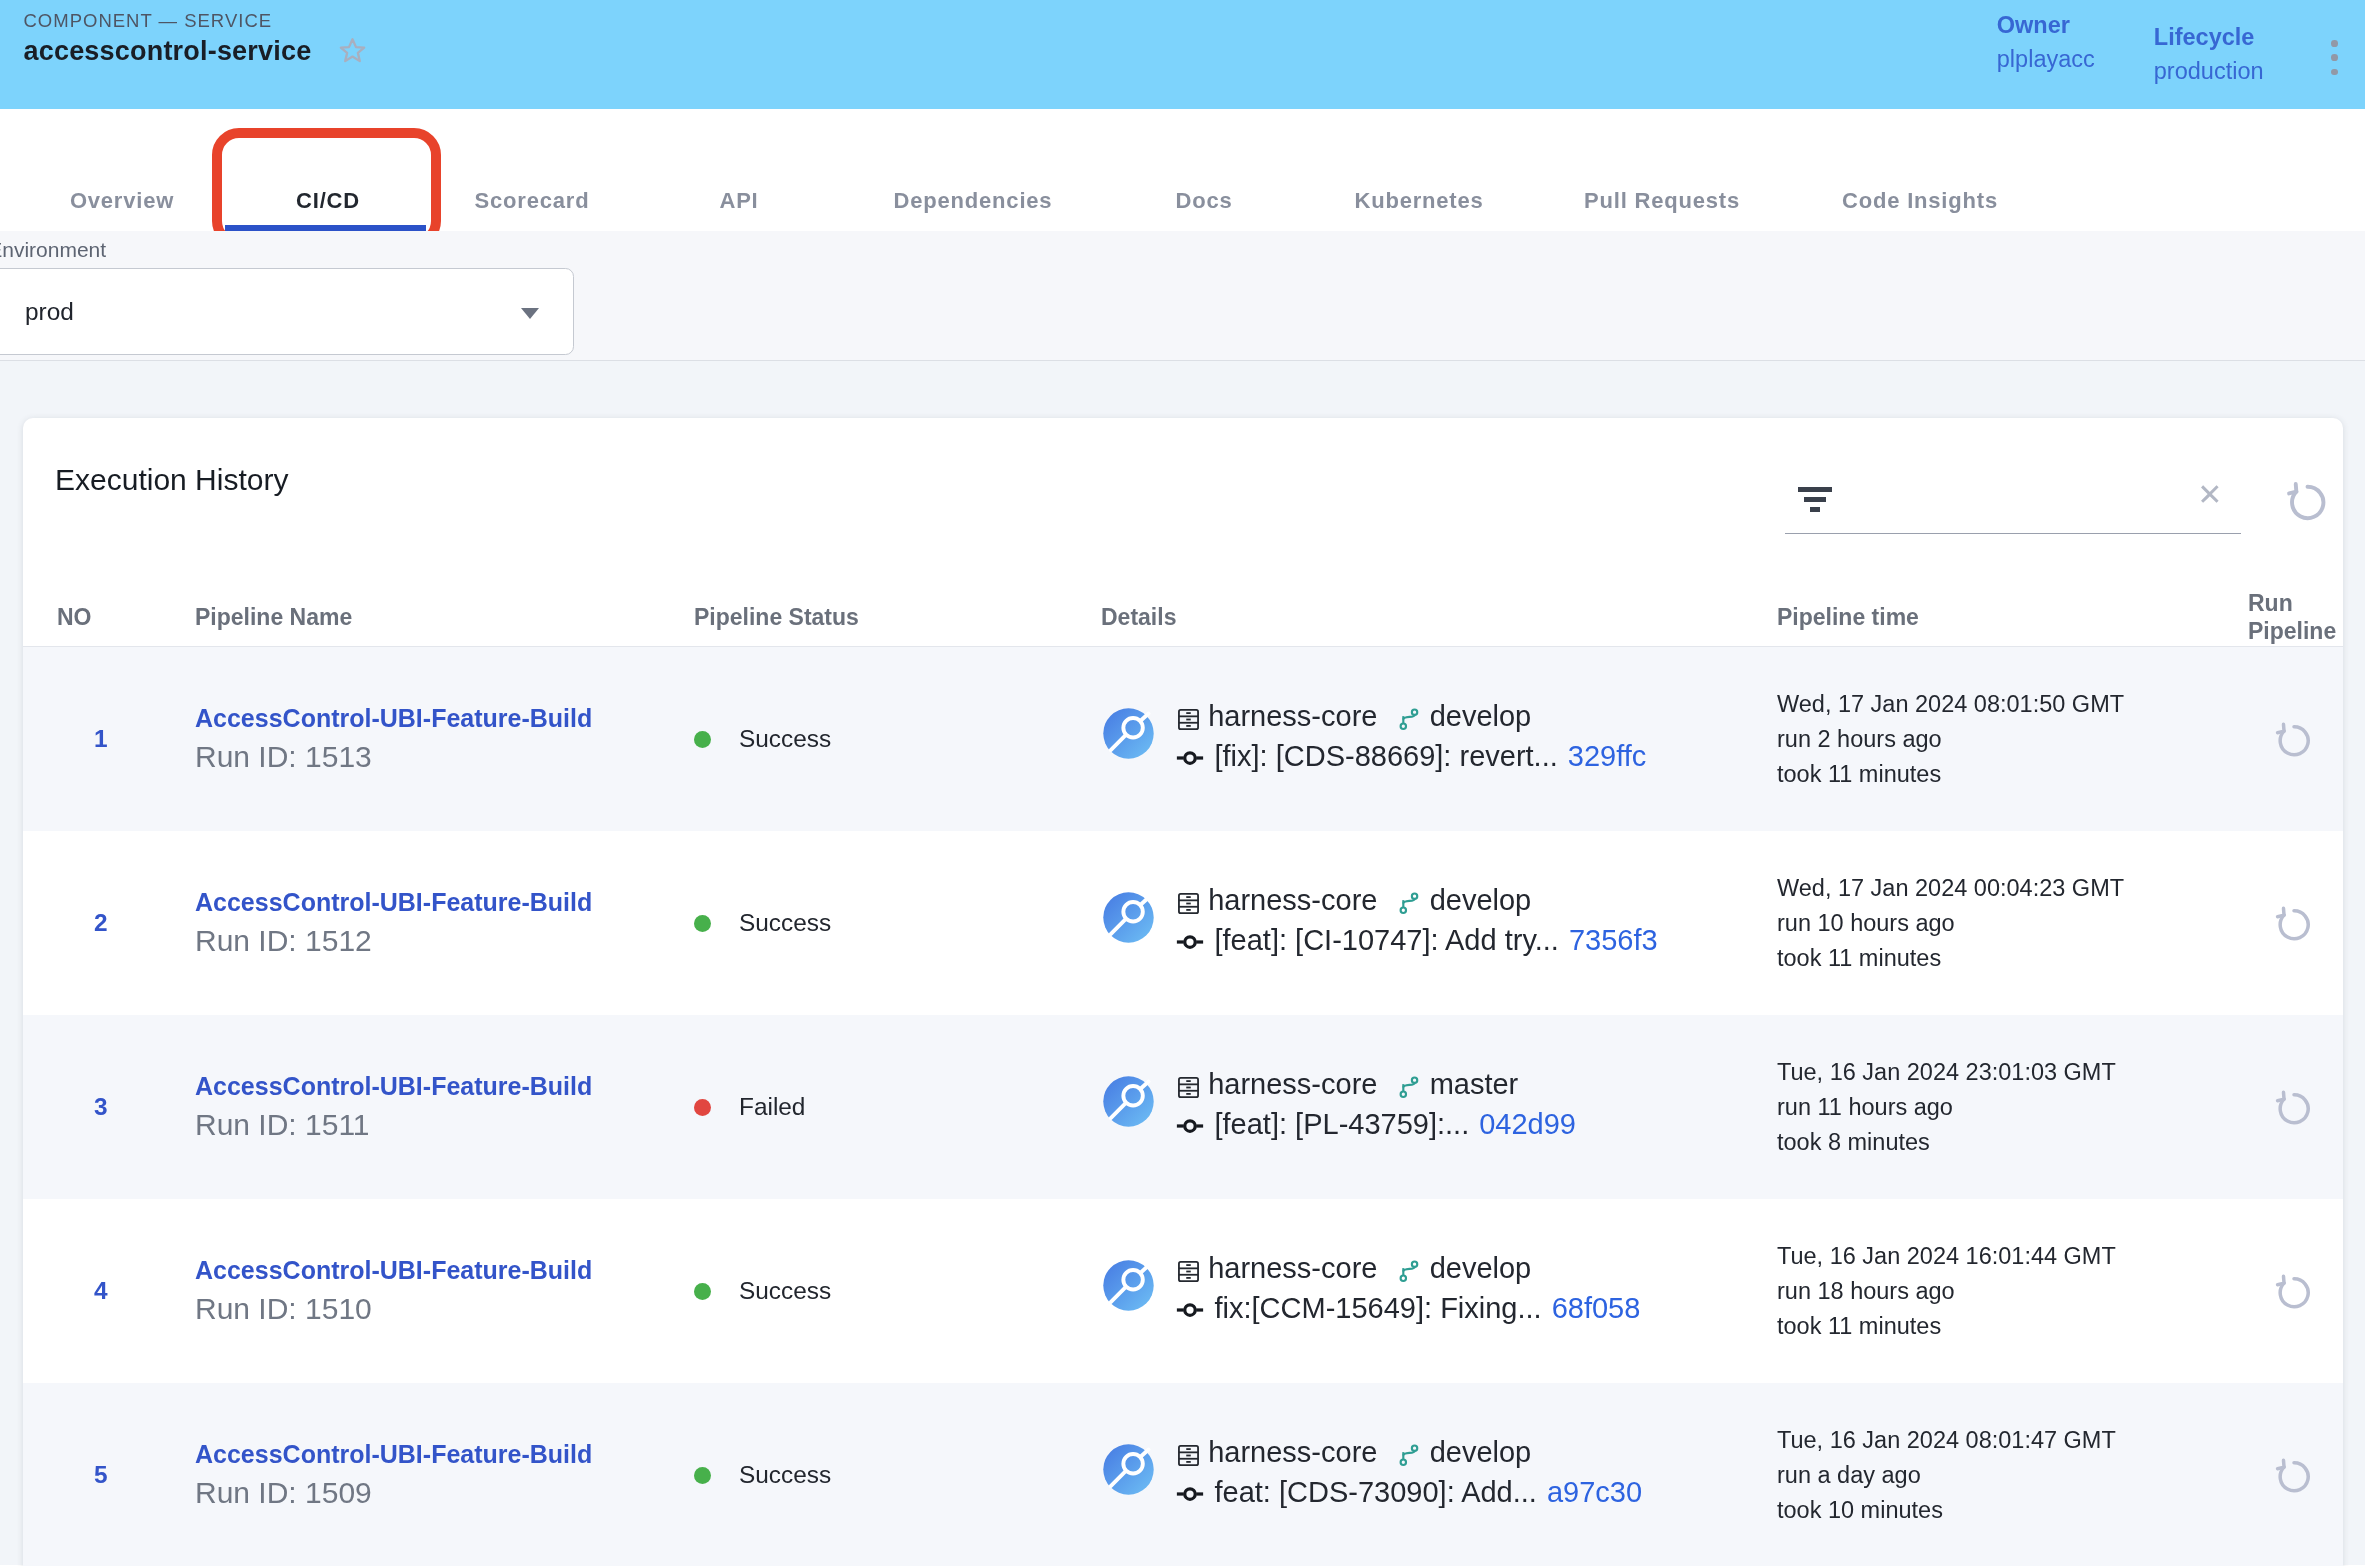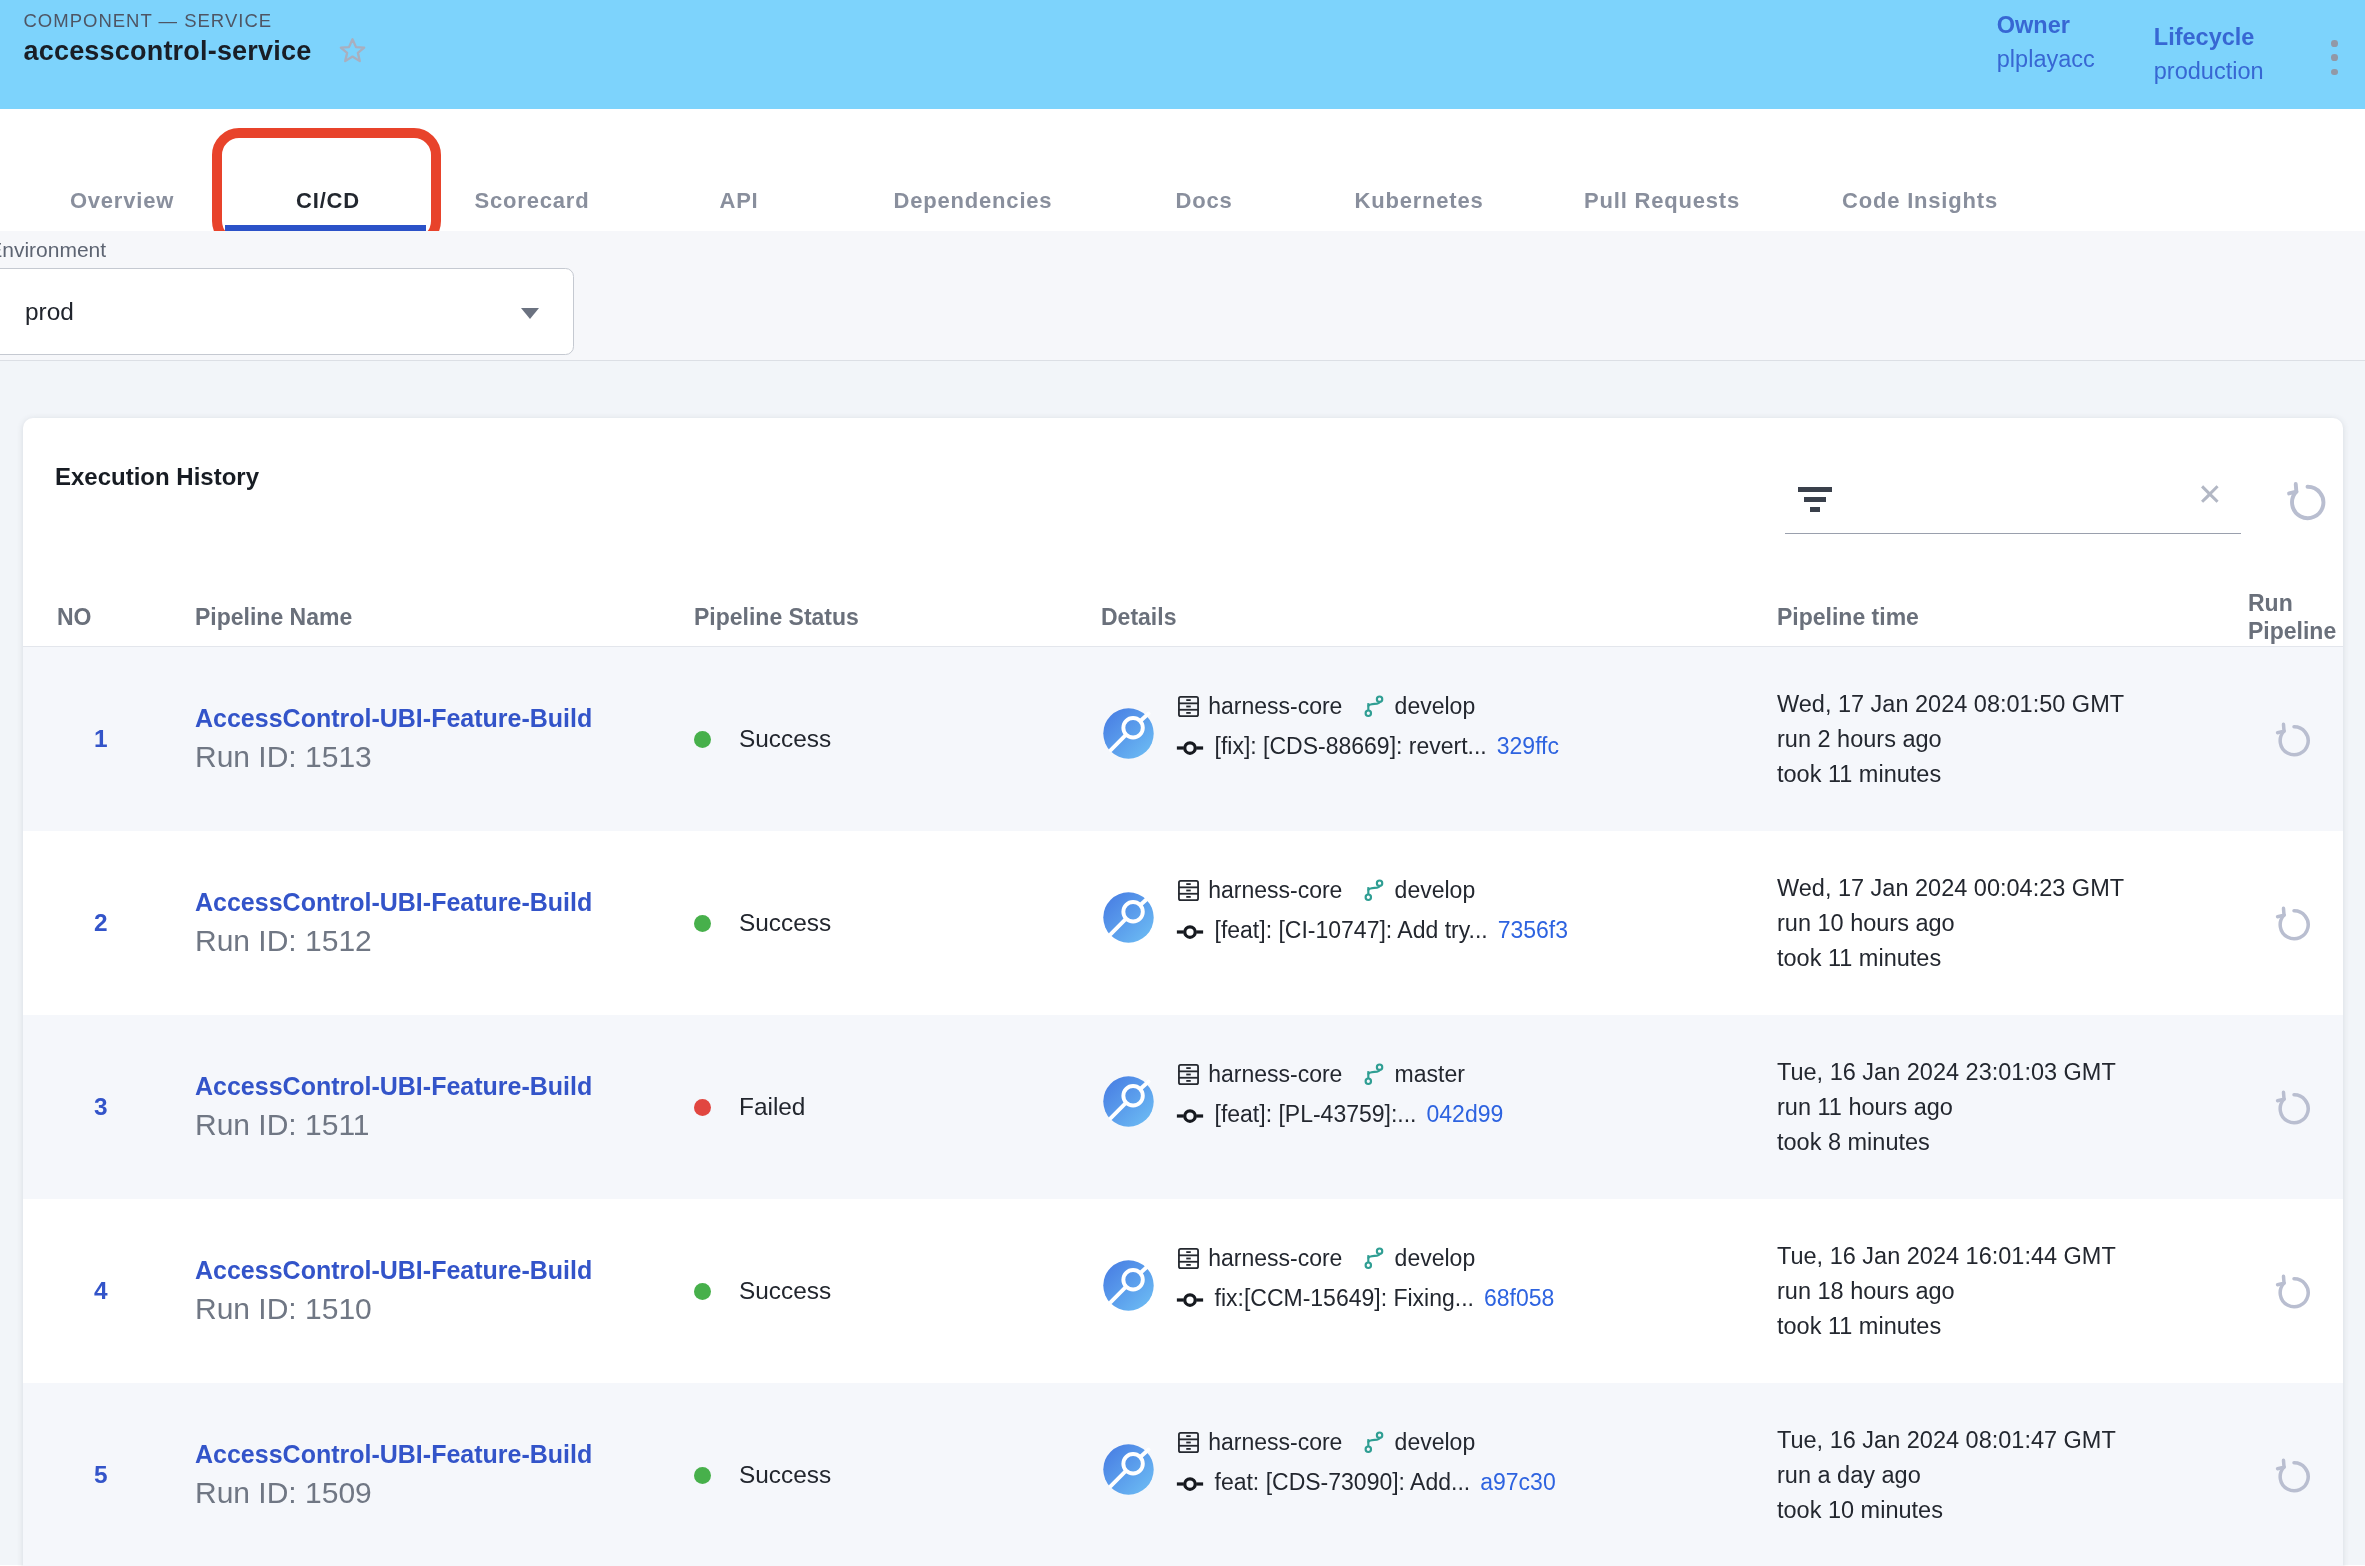--- a/index.html
+++ b/index.html
@@ -34,21 +34,21 @@
   .env-label { position:absolute; left:-11.8px; top:6.7px; font-size:21px; color:#5d6472; }
   .env-select { position:absolute; left:-25px; top:37px; width:599px; height:87px; background:#fff; border:1.7px solid #c5c9d1; border-radius:8.4px; display:flex; align-items:center; cursor:pointer; }
   .env-value { padding-left:49px; font-size:24.4px; color:#20242c; }
   .env-caret { position:absolute; right:34px; top:39px; width:0; height:0; border-left:9.2px solid transparent; border-right:9.2px solid transparent; border-top:11px solid #6b7280; }
 
   
   .main { position:relative; height:1204px; background:#f2f5f9; padding-top:57px; }
   .card { position:relative; margin-left:23px; width:2320px; height:1261px; background:#fff; border-radius:10px; box-shadow:0 1.7px 6.7px rgba(60,64,80,.15); }
 
   .card-head { position:relative; height:170px; }
-  .exec-title { position:absolute; left:32px; top:45px; margin:0; font-size:24px; font-weight:700; color:#171c23; }
+  .exec-title { position:absolute; left:32px; top:45px; margin:0; font-size:30px; font-weight:400; color:#171c23; }
   .filter-wrap { position:absolute; left:1762px; top:54px; width:456px; height:62px; border-bottom:1.7px solid #9aa0ad; }
   .filter-bars { position:absolute; left:10px; top:15px; width:39px; height:34px; }
   .filter-bars i { display:block; height:5px; background:#3a404b; margin:0 auto 5px; }
   .filter-bars i:nth-child(1){width:34px}
   .filter-bars i:nth-child(2){width:22px}
   .filter-bars i:nth-child(3){width:10px}
   .filter-input { position:absolute; left:59px; top:1.7px; width:319px; height:54px; border:none; outline:none; background:transparent; font-size:26px; color:#2a2f38; font-family:inherit; }
   .filter-input::placeholder { color:#9ba2af; }
   .clear-x { position:absolute; right:18.5px; top:8.4px; font-size:30px; color:#b2b7c4; cursor:pointer; line-height:1; }
   .refresh-btn { position:absolute; left:2261px; top:59px; width:47px; height:47px; cursor:pointer; }
@@ -62,21 +62,21 @@
   .row.alt { background:#f5f7fb; }
 
   .c-no { padding-left:37px; font-size:24.4px; font-weight:700; color:#3354c9; }
   .pname { font-size:25px; font-weight:700; color:#3354c9; text-decoration:none; display:inline-block; }
   .runid { margin-top:7.6px; font-size:30px; color:#707784; }
   .c-status { display:flex; align-items:center; font-size:24.4px; color:#22262e; }
   .dot { width:17px; height:17px; border-radius:50%; margin-right:28px; flex:0 0 auto; }
 
   .c-details { display:flex; align-items:center; gap:18.5px; margin-top:-11.8px; }
   .harness-icon svg { width:55px; height:55px; display:block; }
-  .dline { display:flex; align-items:flex-start; height:40px; font-size:23px; color:#23272f; white-space:nowrap; }
+  .dline { display:flex; align-items:flex-end; height:40px; font-size:29px; color:#23272f; white-space:nowrap; }
   .repo-icon svg, .branch-icon svg { width:27px; height:27px; display:block; }
   .commit-icon svg { width:30px; height:30px; display:block; }
   .repo-icon { margin-right:6.7px; }
   .branch-icon { margin-left:18.5px; margin-right:6.7px; }
   .commit-icon { margin-right:10px; }
   .hash { color:#2d63e0; text-decoration:none; margin-left:10px; }
 
   .c-time div { font-size:23.5px; line-height:35px; color:#23272f; }
   .c-run { padding-left:25px; }
   .c-run svg { width:42px; height:42px; display:block; cursor:pointer; }

